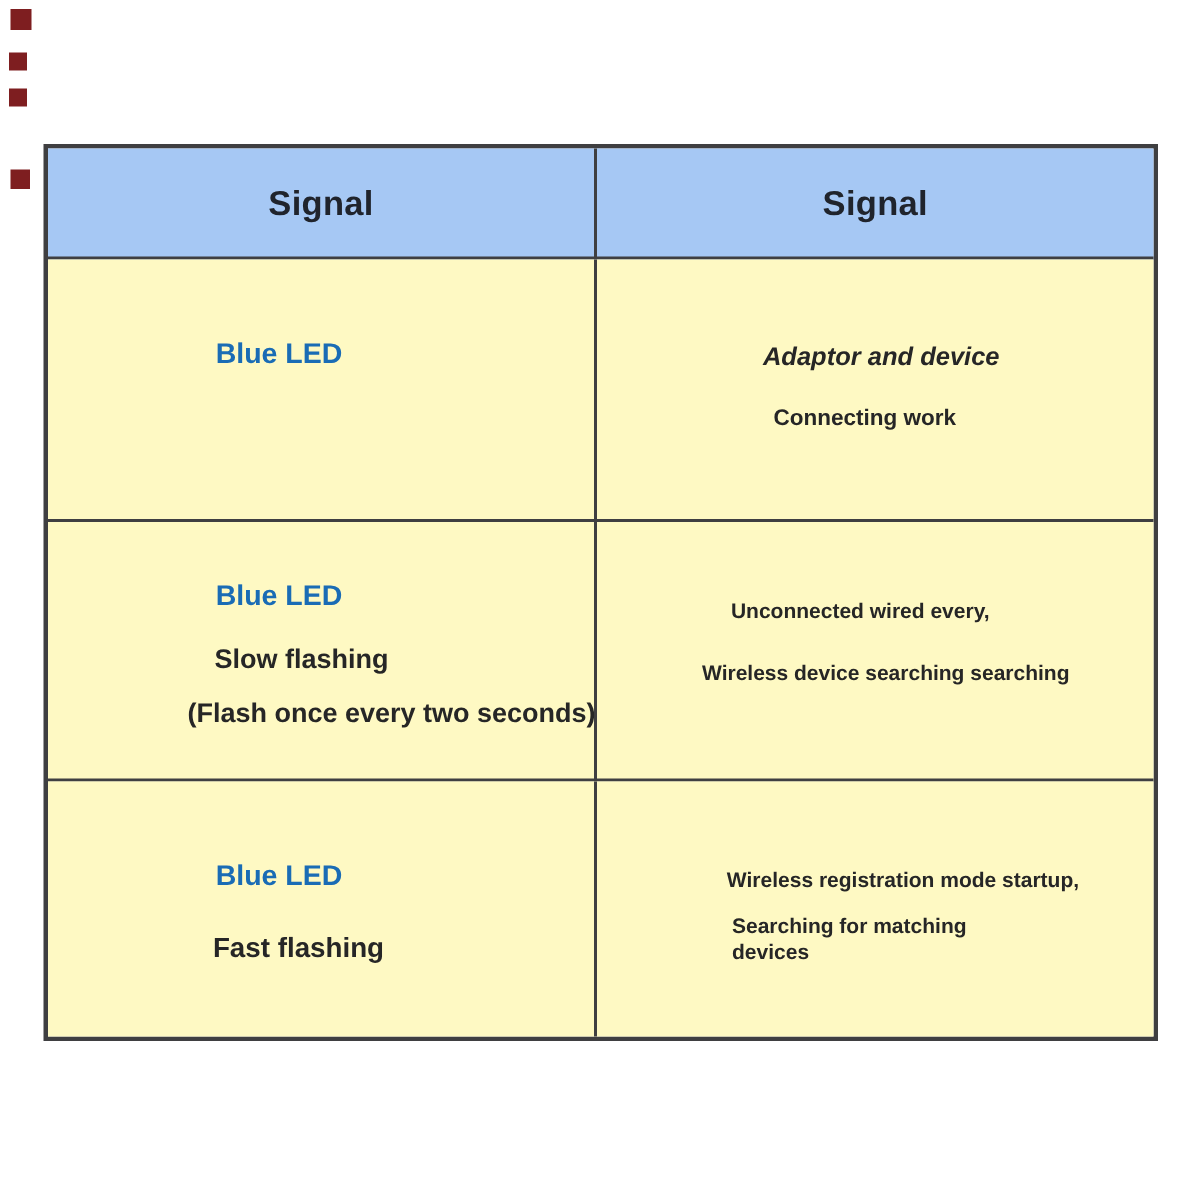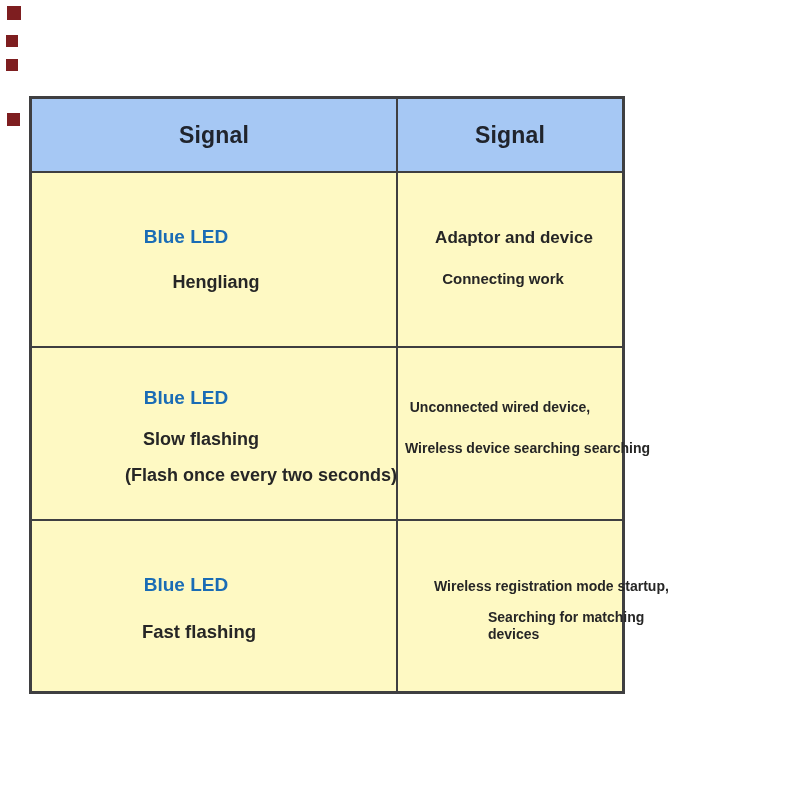--- a/index.html
+++ b/index.html
@@ -24,21 +24,21 @@
   
   .marker{position:absolute;background:var(--marker);}
   .m1{left:7px;top:6px;width:14px;height:14px;}
   .m2{left:6px;top:35px;width:12px;height:12px;}
   .m3{left:6px;top:59px;width:12px;height:12px;}
   .m4{left:7px;top:113px;width:13px;height:13px;}
 
   .table{
     position:absolute;
     left:29px;top:96px;
-    width:596px;height:598px;
+    width:743px;height:598px;
     border:3px solid var(--border);
     background:#fff;
     display:grid;
     grid-template-columns:366px 1fr;
     grid-template-rows:74px 175px 173px 1fr;
   }
   .cell{
     position:relative;
     border-bottom:2px solid var(--border);
     background:#fef9c3;
@@ -60,21 +60,21 @@
   }
   .led{font-size:19px;color:var(--led);}
   .sig{font-size:18px;}
   .st-lg{font-size:17px;}
   .st{font-size:14px;}
   .left-align{text-align:left;right:auto;}
 
   
   .r1-led{top:54px;transform:translateX(-28px);}
   .r1-sig1{top:100px;transform:translateX(2px);}
-  .r1-st1{top:56px;transform:translateX(4px);}
+  .r1-st1{top:56px;transform:translateX(4px);font-style:italic;}
   .r1-st2{top:98px;transform:translateX(-7px);font-size:15px;}
   
   .r2-led{top:40px;transform:translateX(-28px);}
   .r2-sig1{top:82px;transform:translateX(-13px);}
   .r2-sig2{top:118px;transform:translateX(47px);}
   .r2-st1{top:52px;transform:translateX(-10px);}
   .r2-st2{top:93px;transform:translateX(7px);}
   
   .r3-led{top:54px;transform:translateX(-28px);}
   .r3-sig1{top:101px;transform:translateX(-15px);font-size:18.5px;}
@@ -94,34 +94,33 @@
 
   <div class="cell left head">
     <span>Signal</span>
   </div>
   <div class="cell head">
     <span>Signal</span>
   </div>
 
   <div class="cell left">
     <div class="line led r1-led">Blue LED</div>
-    <div class="line sig r1-sig1">Hengliang</div>
   </div>
   <div class="cell">
     <div class="line st-lg r1-st1">Adaptor and device</div>
     <div class="line st r1-st2">Connecting work</div>
   </div>
 
   <div class="cell left">
     <div class="line led r2-led">Blue LED</div>
     <div class="line sig r2-sig1">Slow flashing</div>
     <div class="line sig r2-sig2">(Flash once every two seconds)</div>
   </div>
   <div class="cell">
-    <div class="line st r2-st1">Unconnected wired device,</div>
+    <div class="line st r2-st1">Unconnected wired every,</div>
     <div class="line st r2-st2">Wireless device searching searching</div>
   </div>
 
   <div class="cell left last">
     <div class="line led r3-led">Blue LED</div>
     <div class="line sig r3-sig1">Fast flashing</div>
   </div>
   <div class="cell last">
     <div class="line st r3-st1">Wireless registration mode startup,</div>
     <div class="line st left-align r3-st2">Searching for matching</div>

